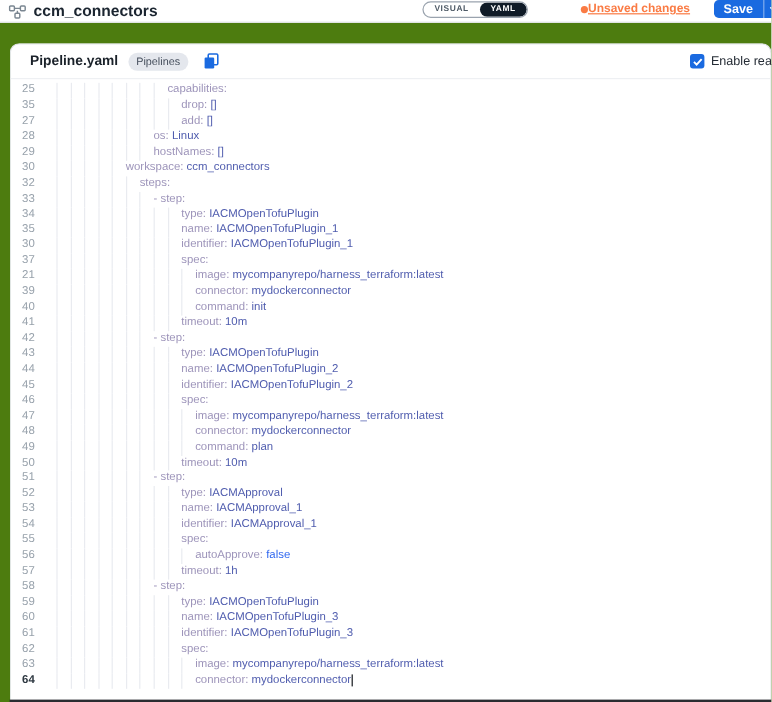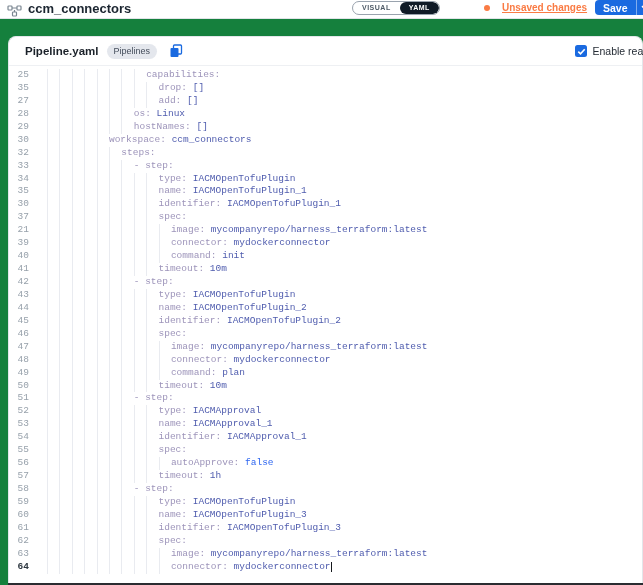--- a/index.html
+++ b/index.html
@@ -1,29 +1,29 @@
 <!DOCTYPE html>
 <html style="--accent: #1a6ae0; --orange: #fa7b44; --c-key: #9d94ba; --c-val: #4f5cae; --c-bool: #2e66f0;"><head>
 <meta charset="utf-8">
 <style>
   html,body{margin:0;padding:0;background:#fff;}
   .page{position:relative;width:643px;height:585px;overflow:hidden;
-        font-family:"Liberation Sans",sans-serif;background:#15803d;}
+        font-family:"Liberation Sans",sans-serif;background:#4d7c0f;}
 
   
   .topbar{position:absolute;top:0;left:0;width:643px;height:18px;background:#fff;
           border-bottom:1px solid #e1e4e8;}
   .pipe-icon{position:absolute;left:7px;top:3px;width:15px;height:12px;color:#7a8691;}
   .title{position:absolute;left:28px;top:1px;font-size:13px;font-weight:bold;color:#1b2530;margin:0;}
   .toggle{position:absolute;left:352px;top:1px;height:12px;border:1px solid #9aa3ae;
           border-radius:999px;display:flex;align-items:stretch;background:#fff;overflow:hidden;}
   .toggle .seg{border:none;background:transparent;font-family:"Liberation Sans",sans-serif;
           font-size:7px;font-weight:bold;letter-spacing:.5px;padding:0 9px;color:#4e5a66;cursor:pointer;line-height:12px;}
   .toggle .seg.active{background:#101b27;color:#fff;border-radius:999px;}
-  .unsaved{position:absolute;left:484px;top:2px;display:flex;align-items:center;gap:12px;}
+  .unsaved{position:absolute;left:484px;top:2px;display:flex;align-items:center;gap:0;}
   .unsaved .dot{width:6px;height:6px;border-radius:50%;background:var(--orange);}
   .unsaved a{color:var(--orange);font-size:10px;font-weight:600;text-decoration:underline;cursor:pointer;}
   .savewrap{position:absolute;left:595px;top:0;height:15px;display:flex;background:var(--accent);
             border-radius:4px;overflow:hidden;}
   .save-main{border:none;background:transparent;color:#fff;font-family:"Liberation Sans",sans-serif;
             font-size:10.5px;font-weight:bold;padding:0 8px;cursor:pointer;}
   .save-caret{border:none;border-left:1px solid rgba(255,255,255,.45);background:transparent;
             color:#fff;width:16px;cursor:pointer;display:flex;align-items:center;justify-content:center;padding:0;}
 
   
@@ -36,21 +36,21 @@
   .copy-icon{margin-left:12px;width:14px;height:14px;color:var(--accent);cursor:pointer;}
   .head-right{position:absolute;right:-10px;top:0;height:28px;display:flex;align-items:center;gap:5px;}
   .checkbox{width:12px;height:12px;border-radius:2.5px;background:var(--accent);display:flex;
             align-items:center;justify-content:center;cursor:pointer;}
   .checkbox svg{width:9px;height:9px;}
   .check-label{font-size:10.5px;color:#252c35;white-space:nowrap;}
 
   
   .editor{padding-top:3px;cursor:text;}
   .line{display:flex;height:12.95px;line-height:12.95px;
-        font-family:Liberation Mono, monospace;font-size:9.5px;white-space:pre;}
+        font-family:Liberation Sans, sans-serif;font-size:9.5px;white-space:pre;}
   .gut{width:20px;text-align:right;color:#97a1ab;flex:0 0 auto;}
   .gut.active{color:#2f3942;font-weight:bold;}
   .code{margin-left:18px;display:flex;align-items:stretch;}
   .code i.guide{display:inline-block;width:2ch;border-left:1px solid #e9ebf0;}
   .tk-key{color:var(--c-key);}
   .tk-val{color:var(--c-val);}
   .tk-bool{color:var(--c-bool);}
   .caret{display:inline-block;width:1px;height:10px;background:#15181d;align-self:center;}
 
   .bottom-bar{position:absolute;left:8px;bottom:0;width:635px;height:2px;background:#2a2c31;}

